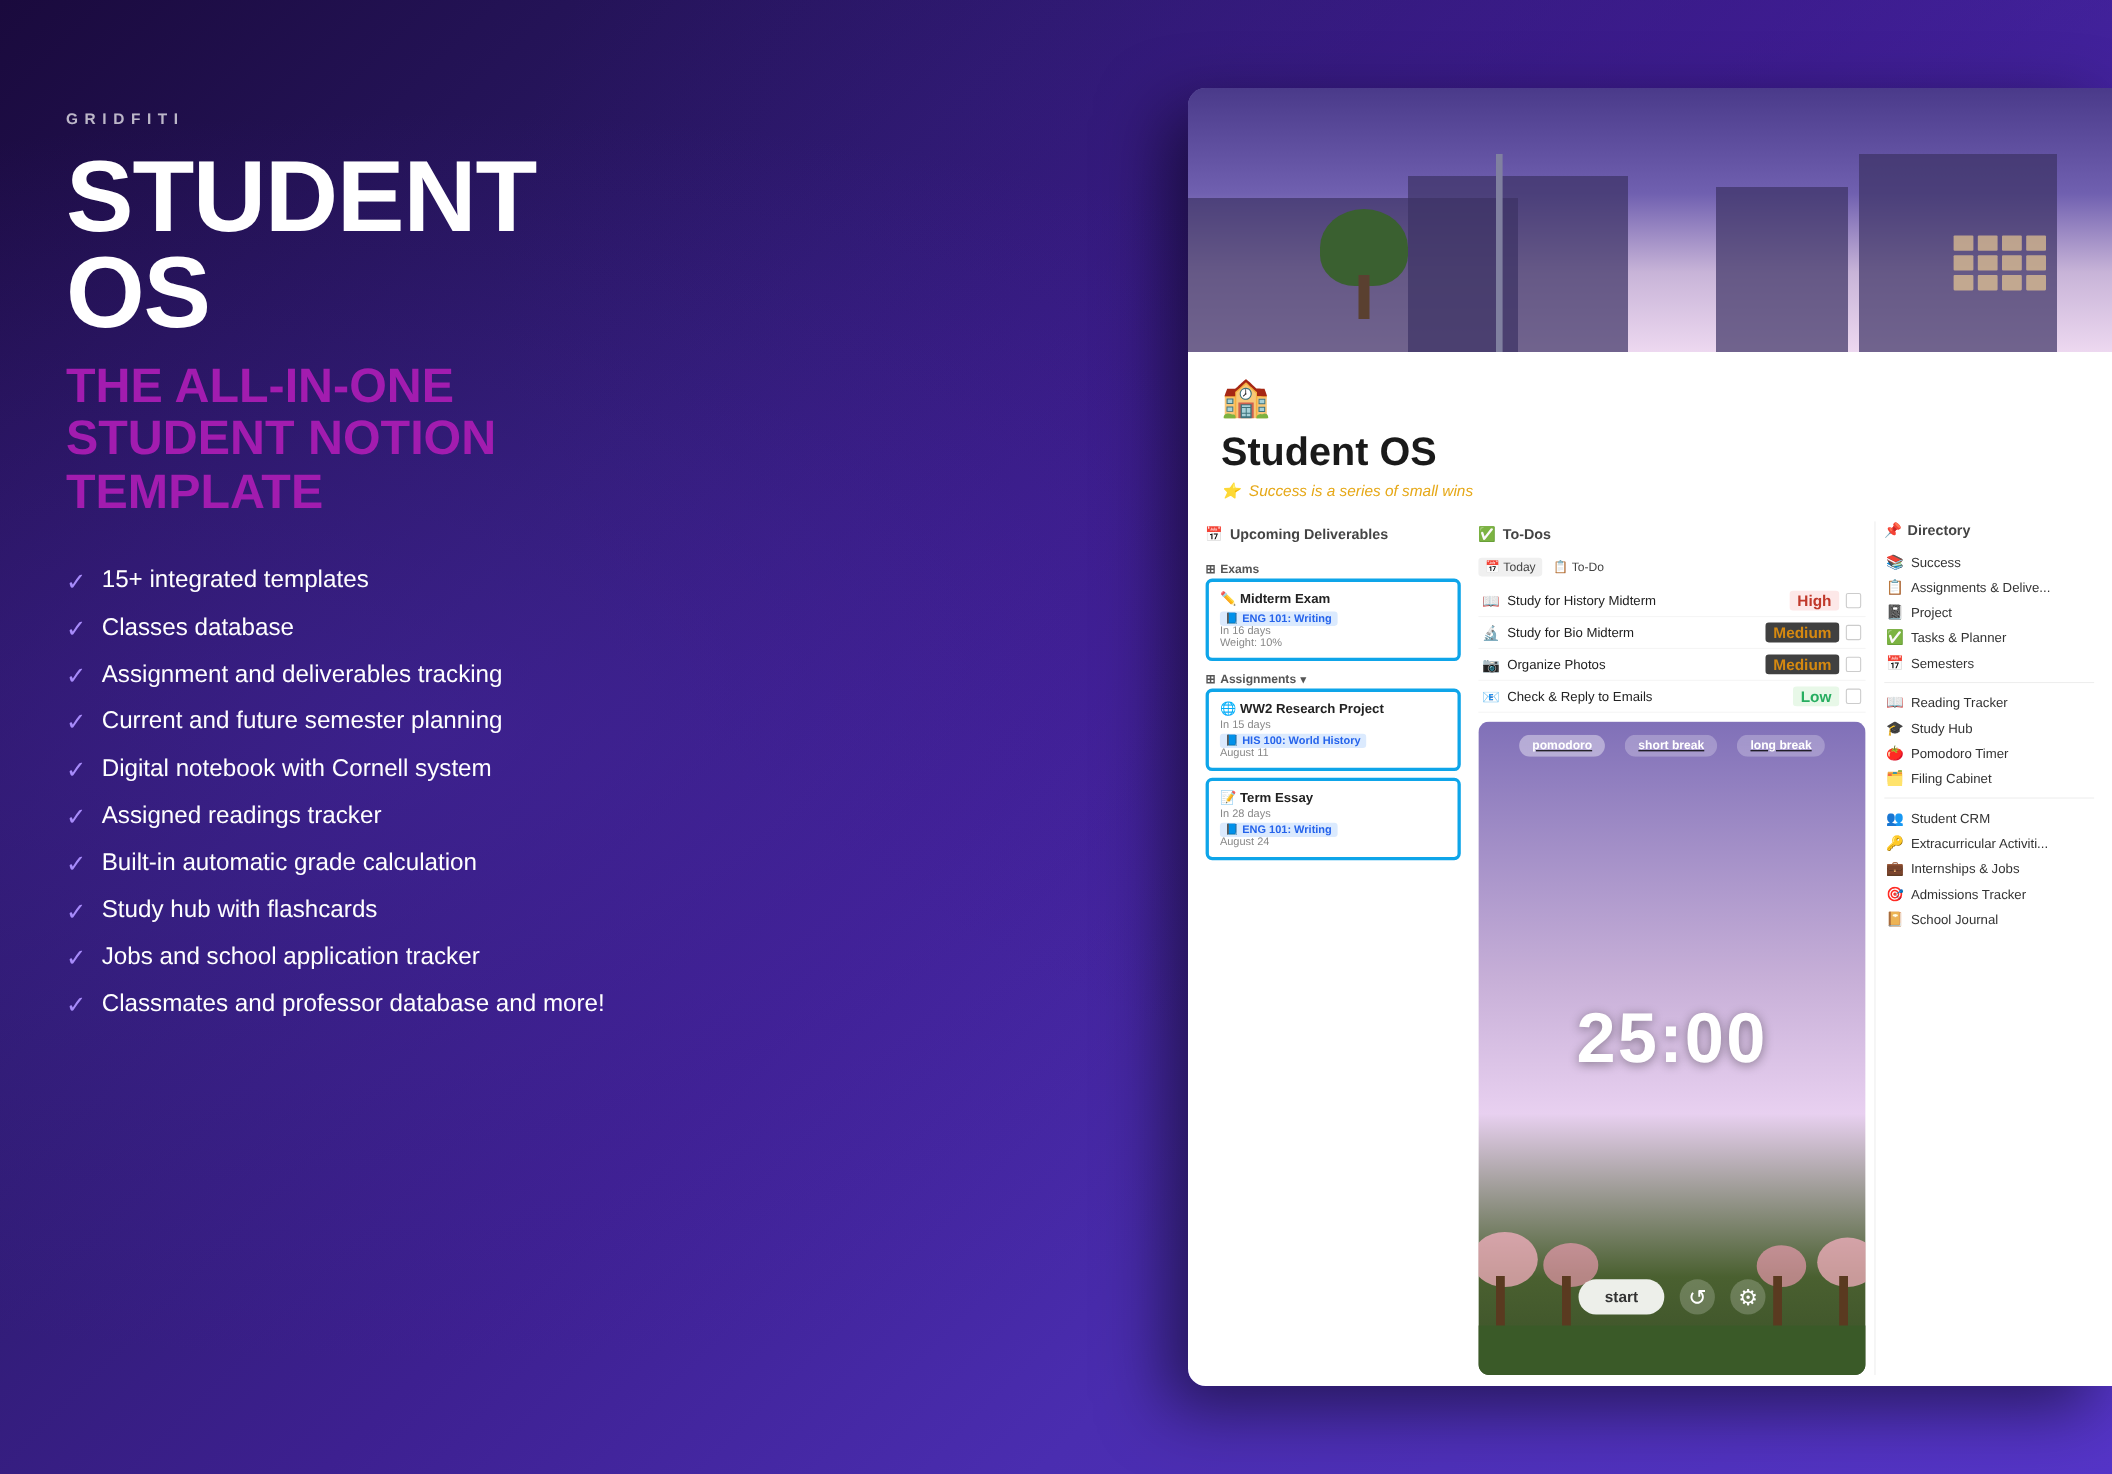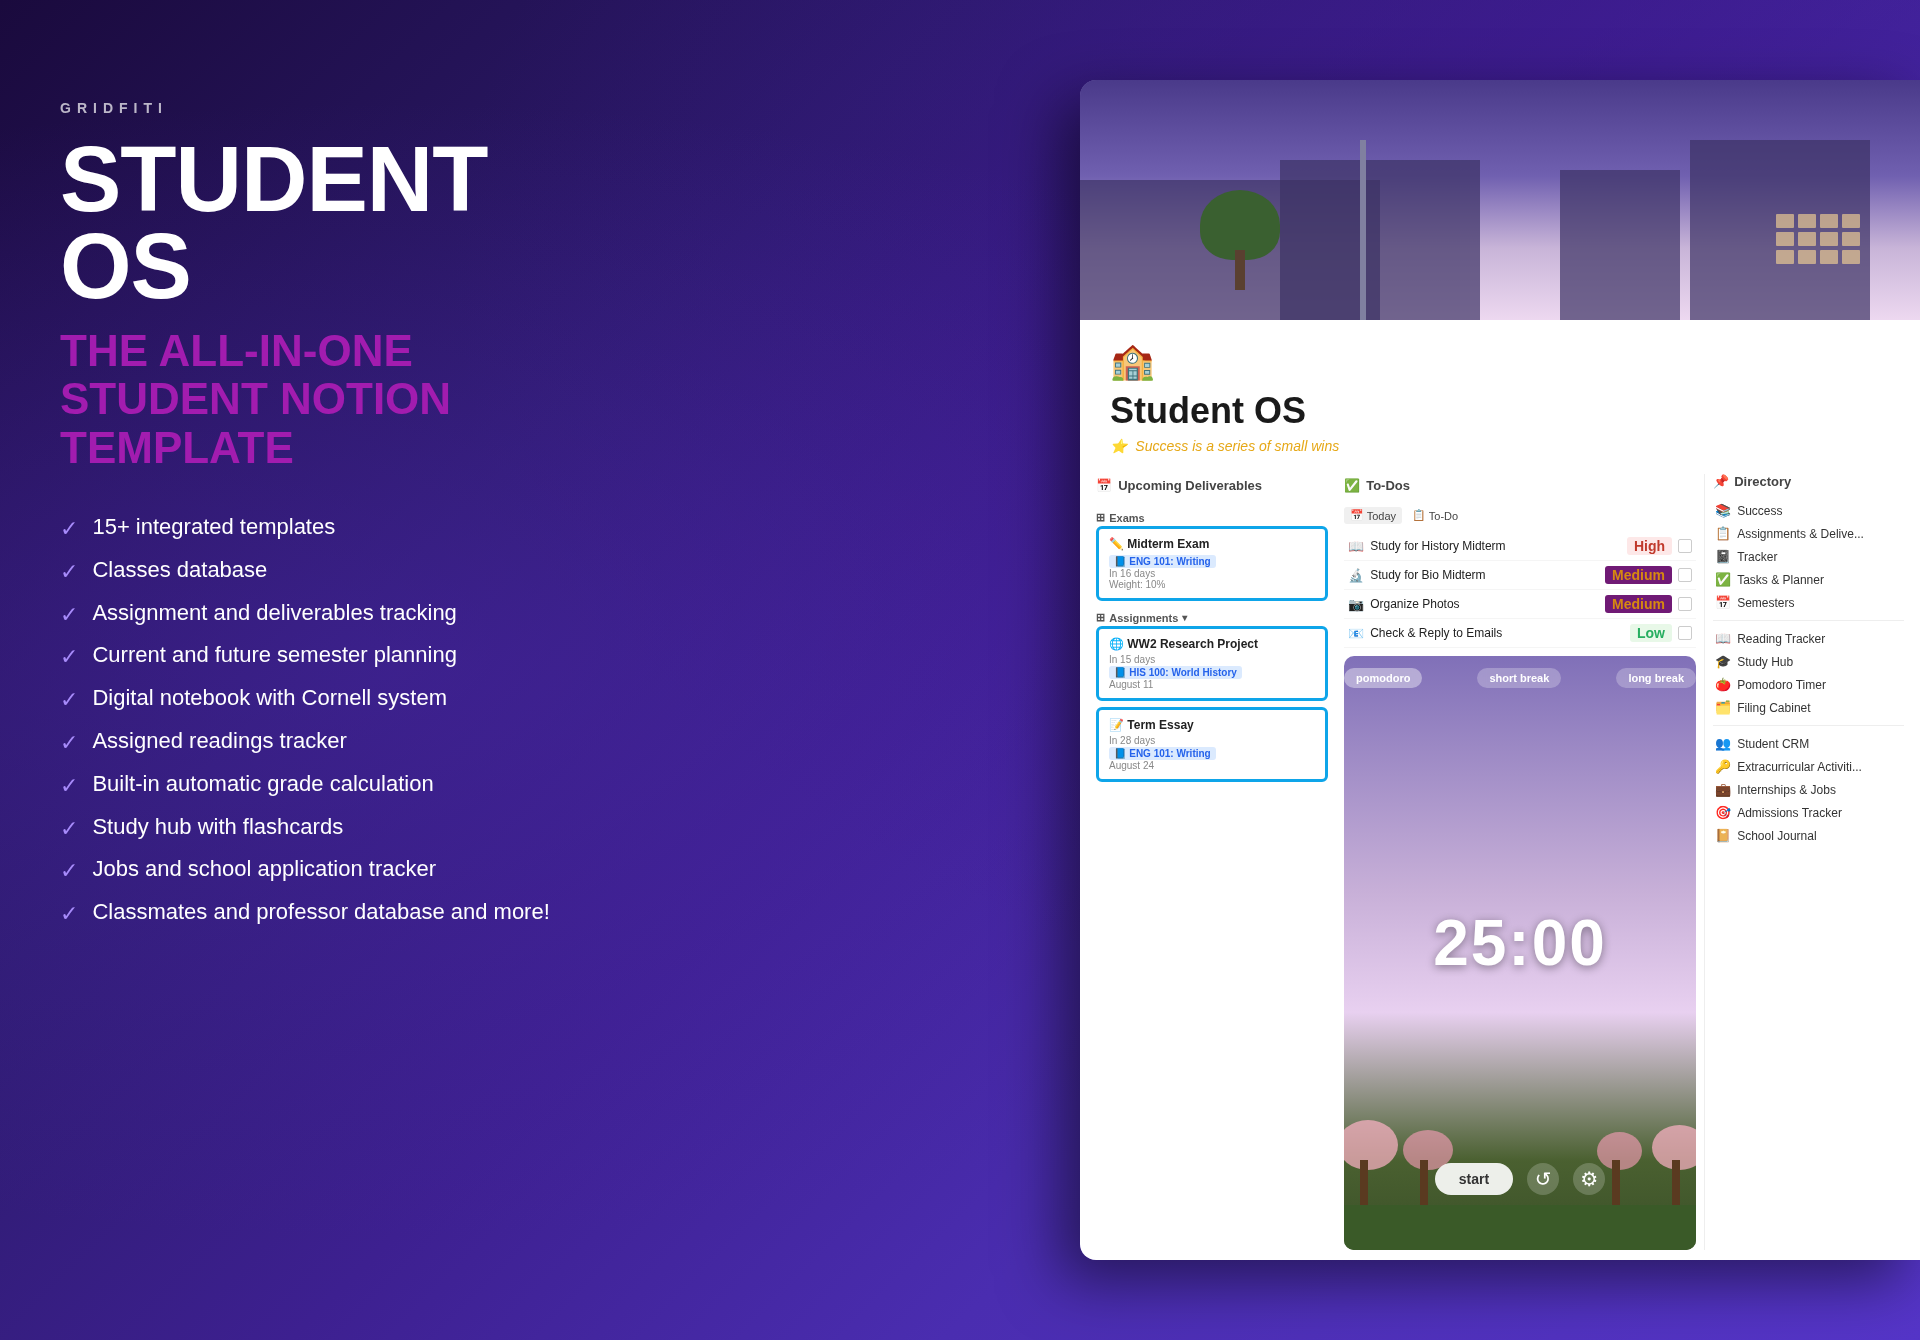--- a/index.html
+++ b/index.html
@@ -276,21 +276,21 @@
     .todo-text { flex: 1; color: #222; font-size: 12px; }
 
     .priority-badge {
       font-size: 14px;
       font-weight: 600;
       padding: 1px 7px;
       border-radius: 3px;
     }
 
     .priority-high { background: #fde8e8; color: #c0392b; }
-    .priority-medium { background: #701a75; color: #d68910; }
+    .priority-medium { background: #404040; color: #d68910; }
     .priority-low { background: #e8f8e8; color: #27ae60; }
 
     .todo-checkbox {
       width: 14px;
       height: 14px;
       border: 1.5px solid #ccc;
       border-radius: 2px;
       flex-shrink: 0;
     }
 
@@ -335,22 +335,23 @@
       height: 45px;
       background: #3a5a28;
     }
 
     .pom-controls {
       position: absolute;
       top: 12px;
       left: 0;
       right: 0;
       display: flex;
-      justify-content: space-between;
-      gap: 6px;
+      justify-content: center;
+      gap: 18px;
+      text-decoration: underline;
     }
 
     .pom-btn {
       background: rgba(255,255,255,0.25);
       color: #fff;
       font-size: 11px;
       font-weight: 600;
       padding: 4px 12px;
       border-radius: 20px;
       backdrop-filter: blur(4px);
@@ -719,21 +720,21 @@
         <div class="dir-item">
           <span class="dir-icon">📚</span>
           <span>Success</span>
         </div>
         <div class="dir-item">
           <span class="dir-icon">📋</span>
           <span>Assignments &amp; Delive...</span>
         </div>
         <div class="dir-item">
           <span class="dir-icon">📓</span>
-          <span>Tracker</span>
+          <span>Project</span>
         </div>
         <div class="dir-item">
           <span class="dir-icon">✅</span>
           <span>Tasks &amp; Planner</span>
         </div>
         <div class="dir-item">
           <span class="dir-icon">📅</span>
           <span>Semesters</span>
         </div>
 

